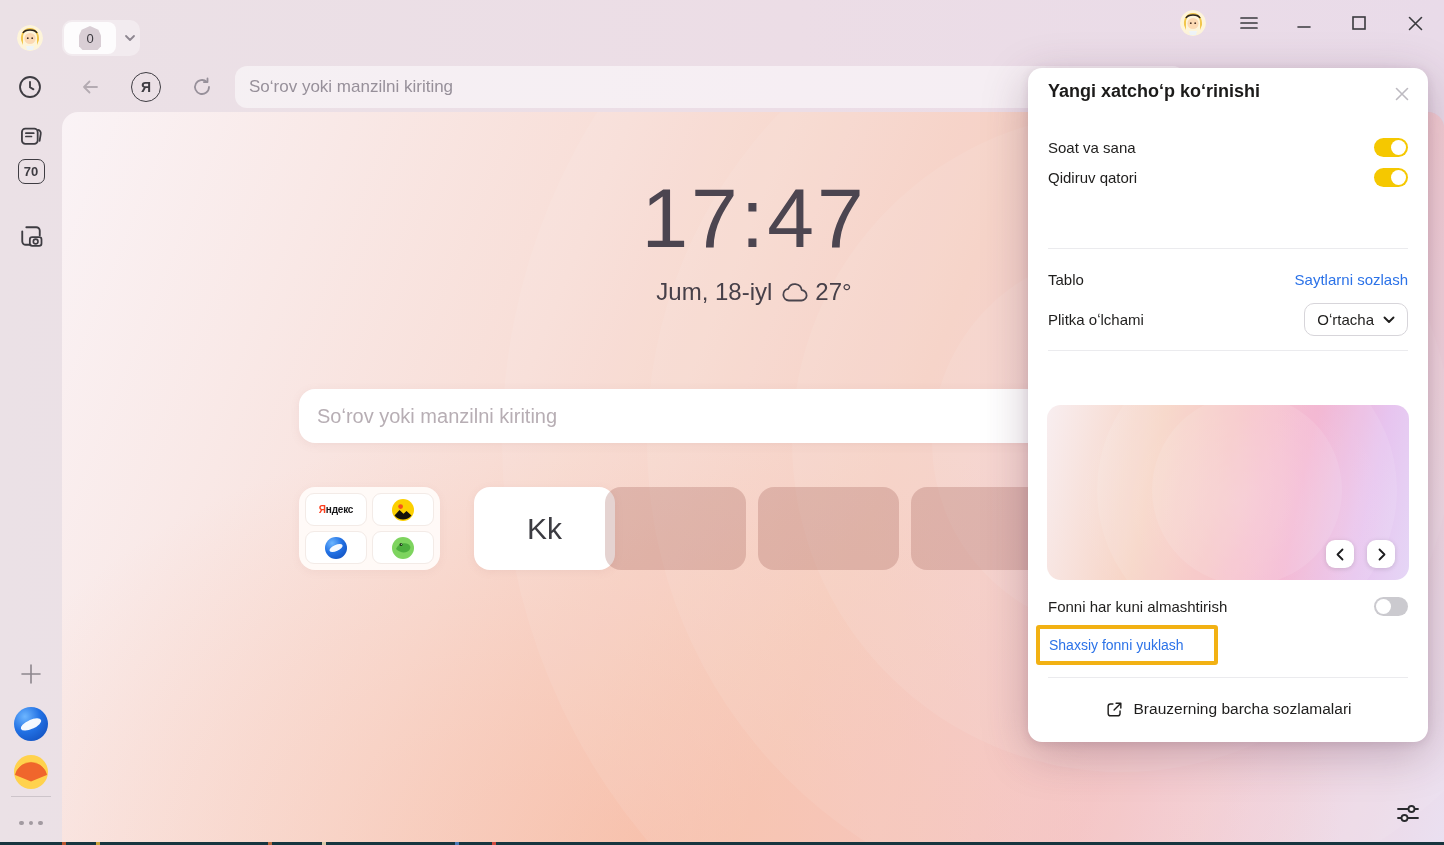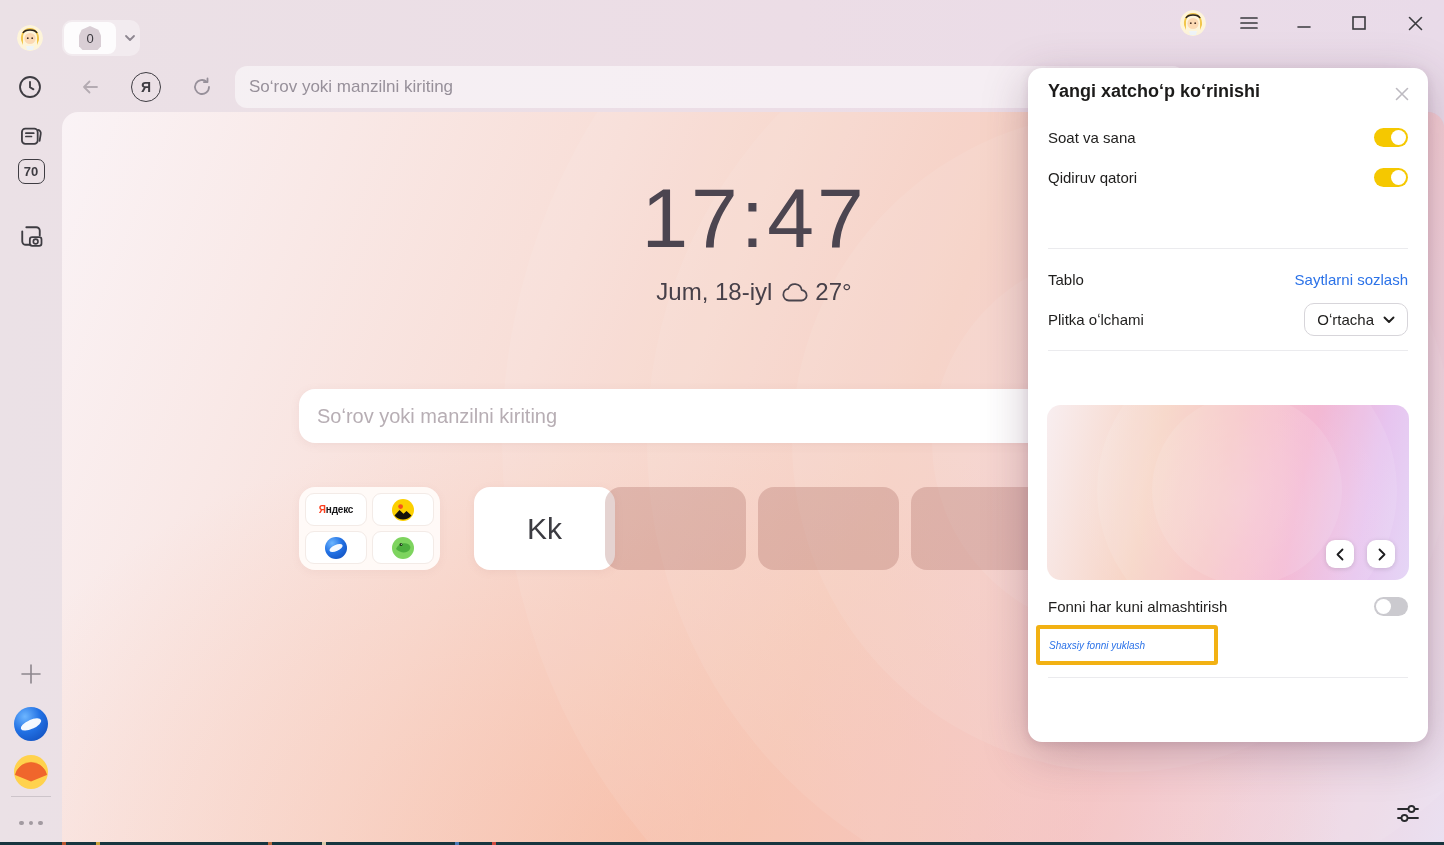--- a/index.html
+++ b/index.html
@@ -296,21 +296,21 @@
   </div>
 
   <div class="abs panel">
     <div class="abs p-title">Yangi xatchoʻp koʻrinishi</div>
     <div class="abs p-close">
       <svg width="16" height="16" viewBox="0 0 16 16">
         <path d="M2.5 2.5l11 11M13.5 2.5l-11 11" stroke="#bdbac1" stroke-width="1.6" stroke-linecap="round"></path>
         </svg>
     </div>
 
-    <div class="abs p-row" style="top:54px;">
+    <div class="abs p-row" style="top:64px;">
       <span class="p-label">Soat va sana</span>
       <div class="toggle on">
           <div class="knob"></div>
         </div>
     </div>
     <div class="abs p-row" style="top:94px;">
       <span class="p-label">Qidiruv qatori</span>
       <div class="toggle on">
           <div class="knob"></div>
         </div>
@@ -351,25 +351,32 @@
     </div>
 
     <div class="abs p-row" style="top:523px;">
       <span class="p-label">Fonni har kuni almashtirish</span>
       <div class="toggle off">
           <div class="knob"></div>
         </div>
     </div>
 
     <div class="abs highlight-box">
-      <a class="p-link" style="font-size:10px;font-style:italic;">Shaxsiy fonni yuklash</a>
+      <a class="p-link" style="font-size:14px;">Shaxsiy fonni yuklash</a>
     </div>
 
     <div class="abs p-divider" style="top:609px;"></div>
 
+    <div class="abs bottom-link">
+      <svg width="19" height="19" viewBox="0 0 24 24">
+        <path d="M10 5H7a3 3 0 0 0-3 3v9a3 3 0 0 0 3 3h9a3 3 0 0 0 3-3v-3" fill="none" stroke="#1f1e1d" stroke-width="1.8" stroke-linecap="round"></path>
+        <path d="M14 4h6v6M20 4l-8.5 8.5" fill="none" stroke="#1f1e1d" stroke-width="1.8" stroke-linecap="round" stroke-linejoin="round"></path>
+        </svg>
+      <span>Brauzerning barcha sozlamalari</span>
+    </div>
   </div>
 
   <div class="abs fab">
     <svg width="26" height="26" viewBox="0 0 26 26">
       <path d="M3 9h20" stroke="#2a2a2e" stroke-width="1.8" stroke-linecap="round"></path>
       <circle cx="16.5" cy="9" r="3" fill="#f7eef3" stroke="#2a2a2e" stroke-width="1.8"></circle>
       <path d="M3 18h20" stroke="#2a2a2e" stroke-width="1.8" stroke-linecap="round"></path>
       <circle cx="9.5" cy="18" r="3" fill="#f7eef3" stroke="#2a2a2e" stroke-width="1.8"></circle>
       </svg>
   </div>

